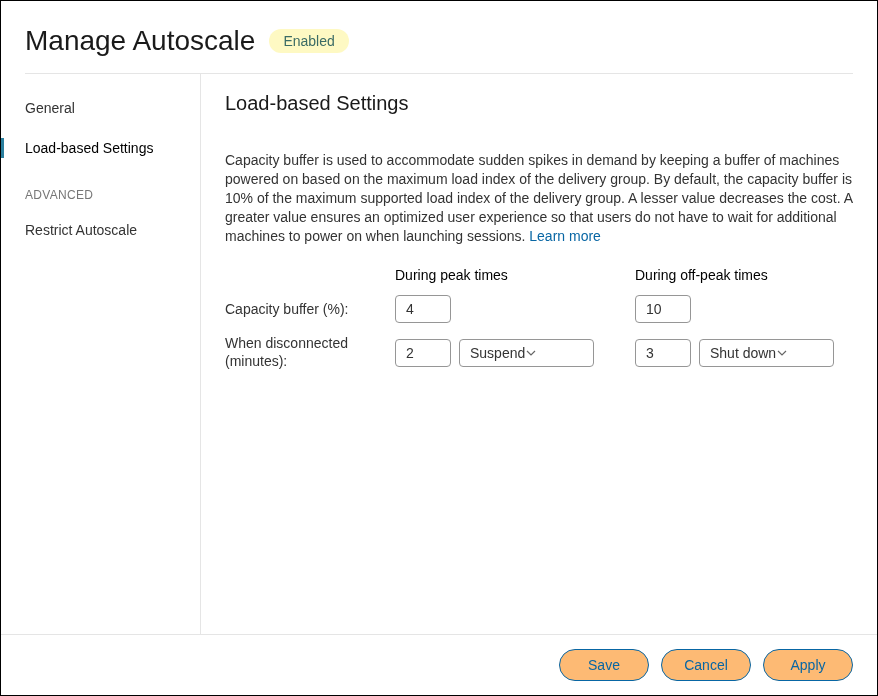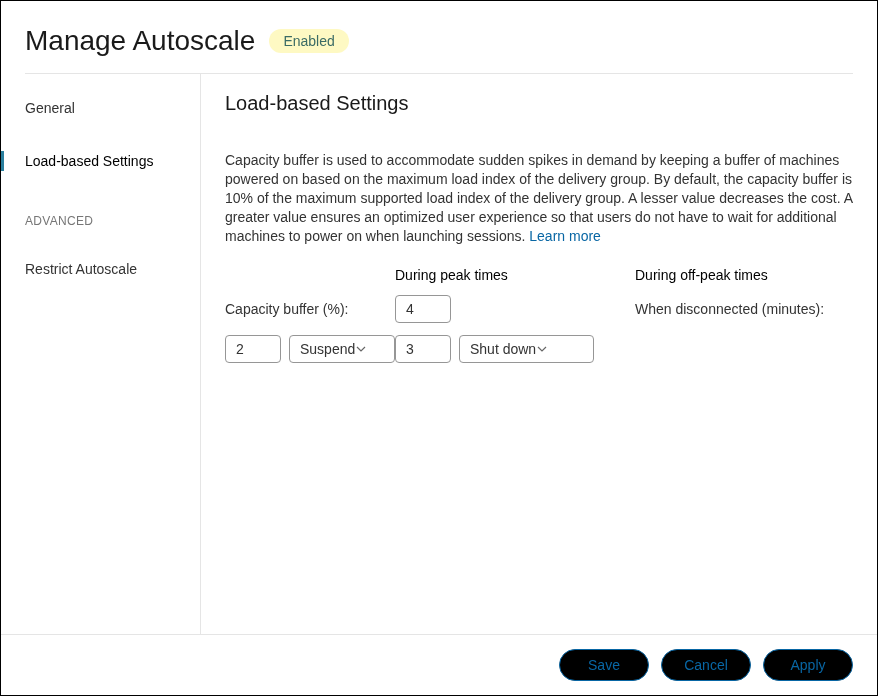--- a/index.html
+++ b/index.html
@@ -49,21 +49,21 @@
       display: flex;
       flex: 1;
       overflow: hidden;
     }
     .sidebar {
       width: 200px;
       padding: 16px 0 0 0;
       border-right: 1px solid #e5e5e5;
       display: flex;
       flex-direction: column;
-      gap: 17px;
+      gap: 4px;
     }
     .sidebar-item {
       padding: 10px 12px 10px 24px;
       cursor: pointer;
       font-size: 14px;
       color: #333;
       white-space: nowrap;
       overflow: hidden;
       text-overflow: ellipsis;
       position: relative;
@@ -162,21 +162,21 @@
       border-top: 1px solid #e5e5e5;
       padding: 14px 24px;
       display: flex;
       justify-content: flex-end;
       gap: 12px;
     }
     .btn {
       min-width: 90px;
       height: 32px;
       border: 1px solid #0866a4;
-      background: #000000;
+      background: #fdba74;
       color: #0866a4;
       border-radius: 18px;
       font-size: 14px;
       font-family: inherit;
       cursor: pointer;
       padding: 0 20px;
     }
   </style>
 </head>
 <body>
@@ -206,20 +206,23 @@
 
       <div class="form-grid">
         <div></div>
         <div class="col-header">During peak times</div>
         <div class="col-header">During off-peak times</div>
 
         <div class="row-label">Capacity buffer (%):</div>
         <div class="cell-row">
           <input class="num-input" type="text" value="4" style="">
         </div>
+        <div class="cell-row">
+          <input class="num-input" type="text" value="10" style="">
+        </div>
 
         <div class="row-label">When disconnected (minutes):</div>
         <div class="cell-row">
           <input class="num-input" type="text" value="2" style="">
           <div class="select">
             <span>Suspend</span>
             <svg class="chevron" viewBox="0 0 12 12">
                 <path d="M2 4 L6 8 L10 4" stroke="#666" stroke-width="1.2" fill="none"></path>
               </svg>
           </div>

